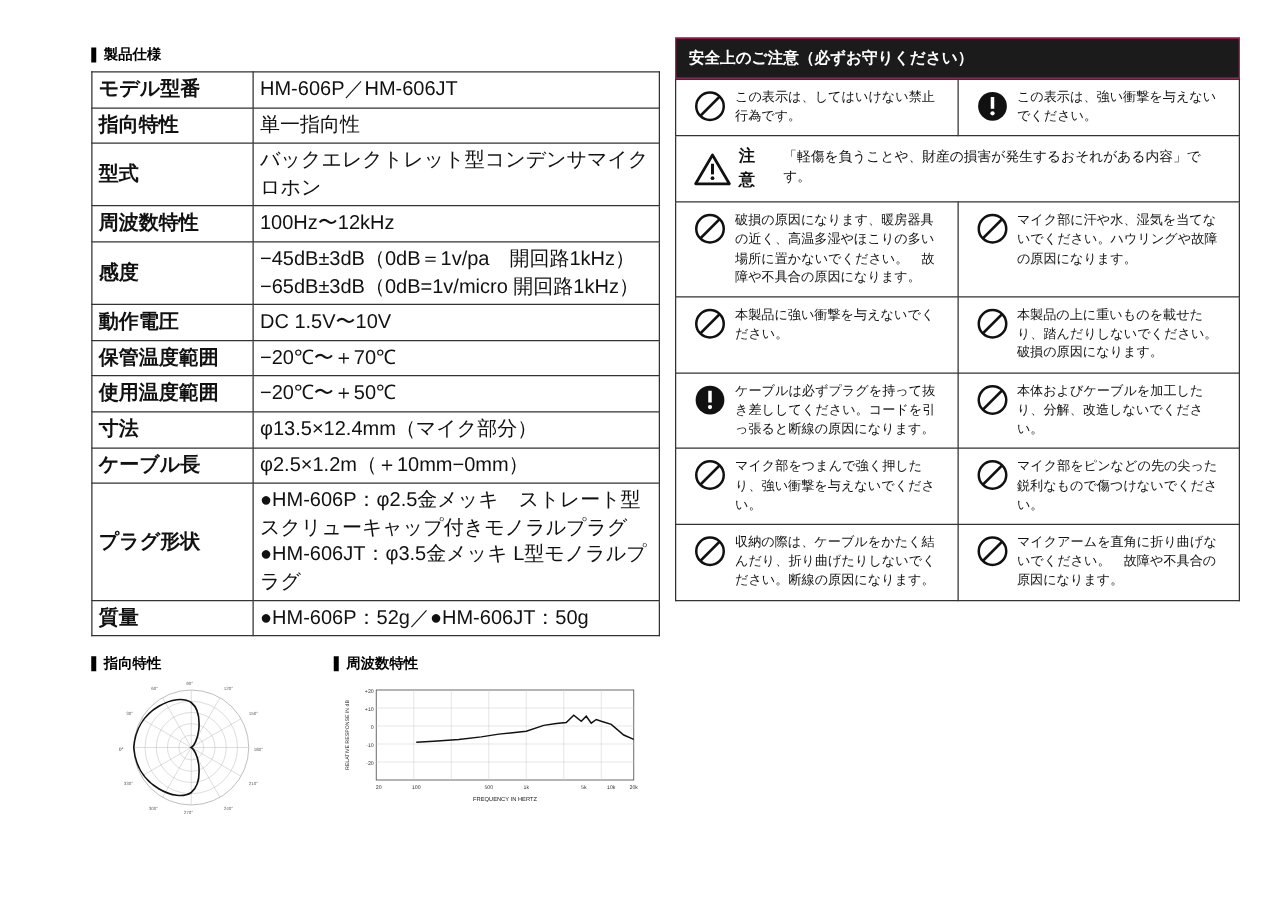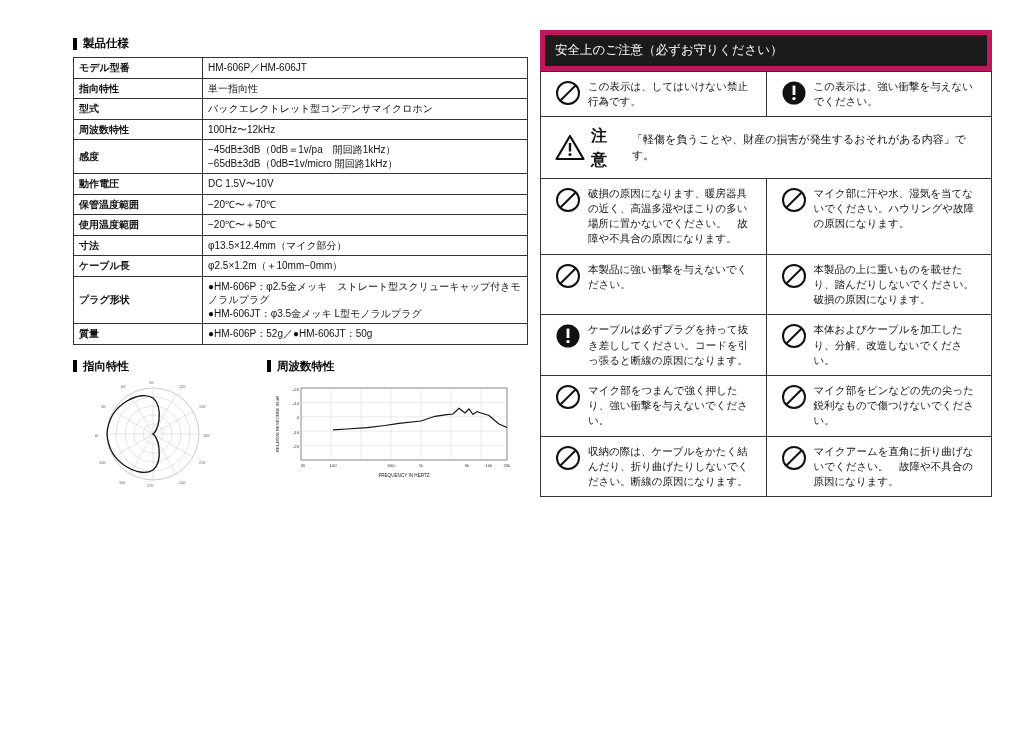--- a/index.html
+++ b/index.html
@@ -55,21 +55,21 @@
   }
 
   
   table.spec {
     border-collapse: collapse;
     width: 455px;
     table-layout: fixed;
   }
   table.spec td {
     border: 1px solid #333;
-    font-size: 10px;
+    font-size: 16px;
     padding: 3px 5px;
     vertical-align: middle;
     line-height: 1.35;
   }
   table.spec td.k {
     width: 118px;
     font-weight: bold;
   }
   table.spec td.v {
     font-weight: normal;
@@ -95,23 +95,23 @@
     width: 250px;
     height: 108px;
     margin-top: 4px;
   }
 
   
   .safety-title {
     background: #1b1b1b;
     color: #fff;
     font-size: 12.5px;
-    font-weight: normal;
+    font-weight: bold;
     padding: 7px 10px;
-    border: 5px solid #be185d;
+    border: 1px solid #be185d;
     box-sizing: border-box;
   }
   table.safety {
     border-collapse: collapse;
     width: 452px;
     table-layout: fixed;
   }
   table.safety td {
     border: 1px solid #333;
     vertical-align: top;
@@ -136,21 +136,21 @@
   .icon svg { display: block; }
 
   .caution-row td {
     padding: 5px 8px;
   }
   .caution-inner {
     display: flex;
     align-items: center;
   }
   .caution-word {
-    font-size: 16px;
+    font-size: 13px;
     font-weight: bold;
     letter-spacing: 1px;
     margin: 0 8px 0 6px;
   }
   .caution-text {
     font-size: 11px;
   }
   .tri-icon { width: 30px; height: 27px; flex:0 0 auto;}
 </style>
 </head>

